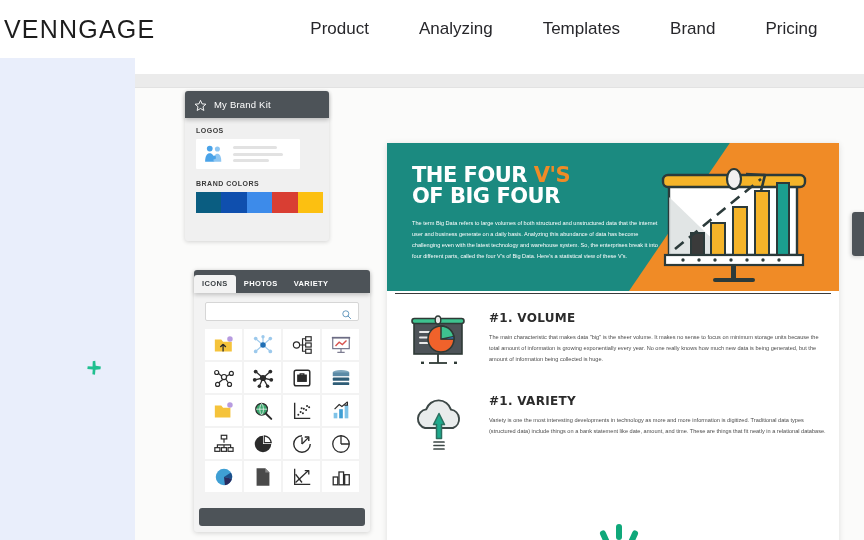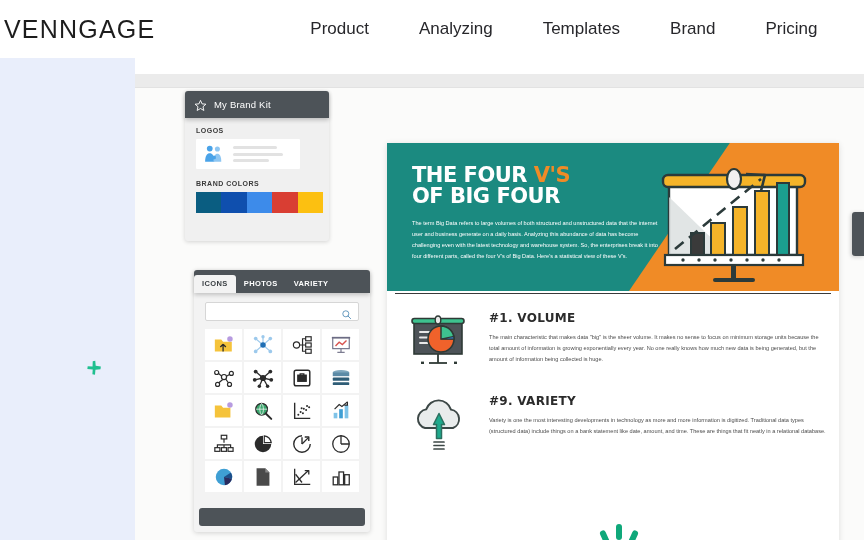--- a/index.html
+++ b/index.html
@@ -519,21 +519,21 @@
             <path d="M30 44 V20 L23 27 M30 20 L37 27" fill="none" stroke="#1b9e8f" stroke-width="0"></path>
             <path d="M24.5 30.5 L30 19.5 L35.5 30.5 L32.5 30.5 L32.5 44.5 L27.5 44.5 L27.5 30.5 Z" fill="#1fa98c" stroke="#2b6f5f" stroke-width="1.5" stroke-linejoin="round"></path>
             <g stroke="#3c4746" stroke-width="1.7" stroke-linecap="round">
                 <line x1="25" y1="48" x2="35" y2="48"></line>
                 <line x1="25" y1="51.5" x2="35" y2="51.5"></line>
                 <line x1="25" y1="55" x2="35" y2="55"></line>
               </g>
           </svg>
         </div>
         <div class="sec-txt">
-          <div class="sec-h">#9. VARIETY</div>
+          <div class="sec-h">#1. VARIETY</div>
           <div class="sec-p">Variety is one the most interesting developments in technology as more and more information is digitized. Traditional data types (structured data) include things on a bank statement like date, amount, and time. These are things that fit neatly in a relational database.</div>
         </div>
       </div>
     </div>
 
     <div class="right-peek"></div>
   </div>
 
   <div class="cursor">
     <svg viewBox="0 0 72 70" width="72" height="70">

